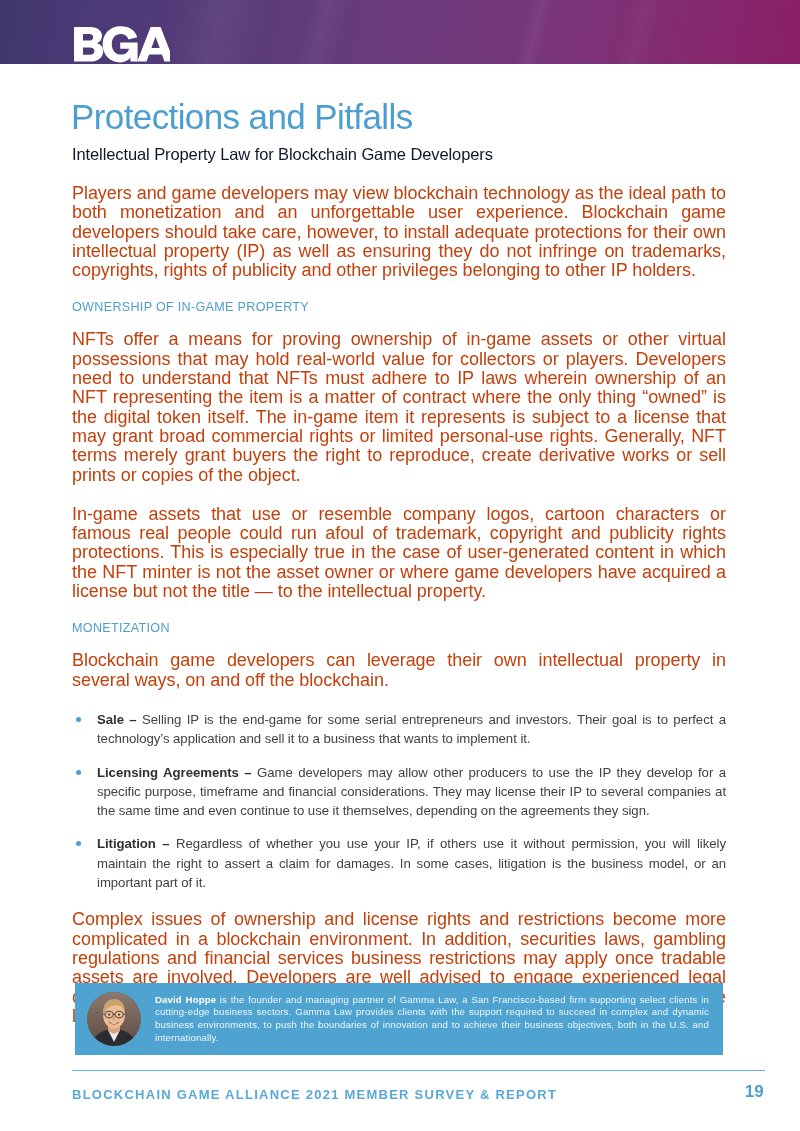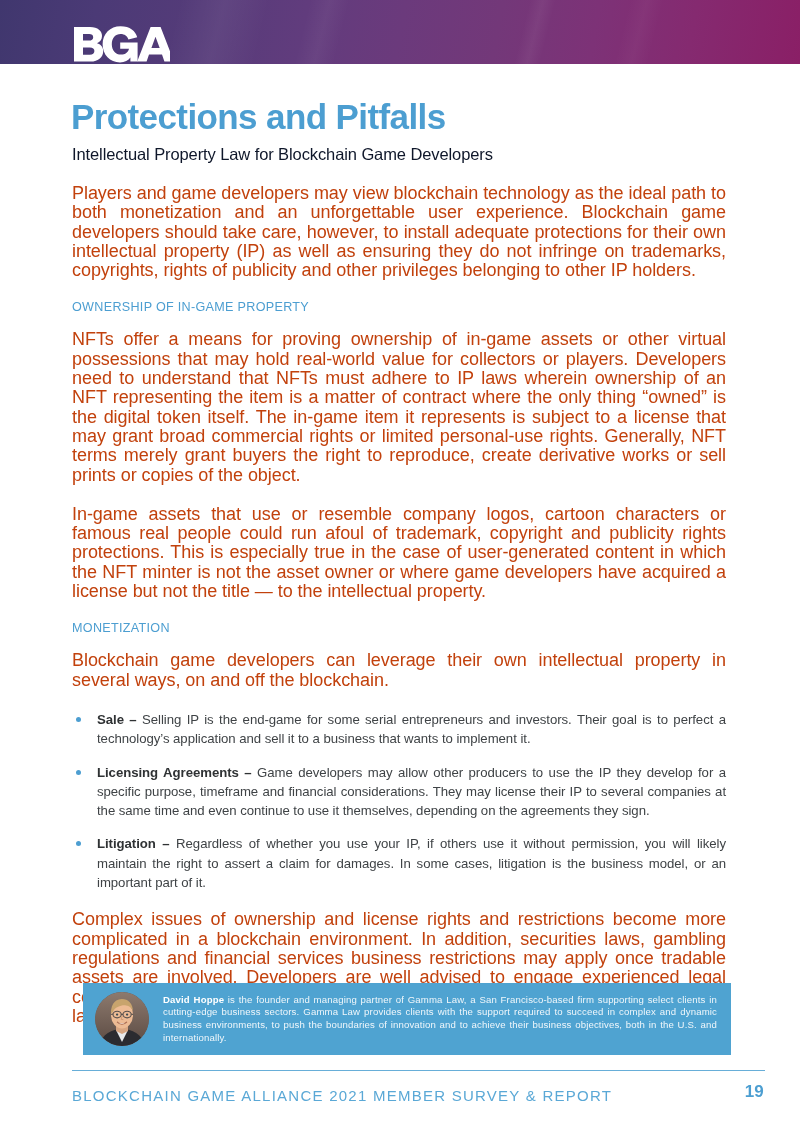--- a/index.html
+++ b/index.html
@@ -54,21 +54,21 @@
     height: 40px;
   }
   .logo svg { display: block; }
 
   
   .title {
     position: absolute;
     left: 71px;
     top: 99px;
     font-size: 35px;
-    font-weight: bold;
+    font-weight: normal;
     color: #4c9ed1;
     letter-spacing: -0.6px;
     line-height: 1;
   }
   .subtitle {
     position: absolute;
     left: 72px;
     top: 145px;
     font-size: 16.5px;
     color: #0f172a;
@@ -128,21 +128,21 @@
     background: #4c9ed1;
   }
   ul.bullets li b {
     font-weight: bold;
     color: #2f3234;
   }
 
   
   .author-box {
     position: absolute;
-    left: 83px;
+    left: 75px;
     top: 983px;
     width: 648px;
     height: 72px;
     background: #4fa3d1;
     display: flex;
     align-items: center;
     box-sizing: border-box;
     padding: 0 14px 0 12px;
   }
   .avatar {
@@ -174,22 +174,22 @@
     left: 72px;
     top: 1070px;
     width: 693px;
     height: 1px;
     background: #67aed8;
   }
   .footer-label {
     position: absolute;
     left: 72px;
     top: 1087px;
-    font-size: 15px;
-    font-weight: normal;
+    font-size: 13px;
+    font-weight: bold;
     color: #5aa8d6;
     letter-spacing: 1.25px;
   }
   .footer-page {
     position: absolute;
     right: 36px;
     top: 1082px;
     font-size: 17px;
     font-weight: bold;
     color: #4c9ed1;

